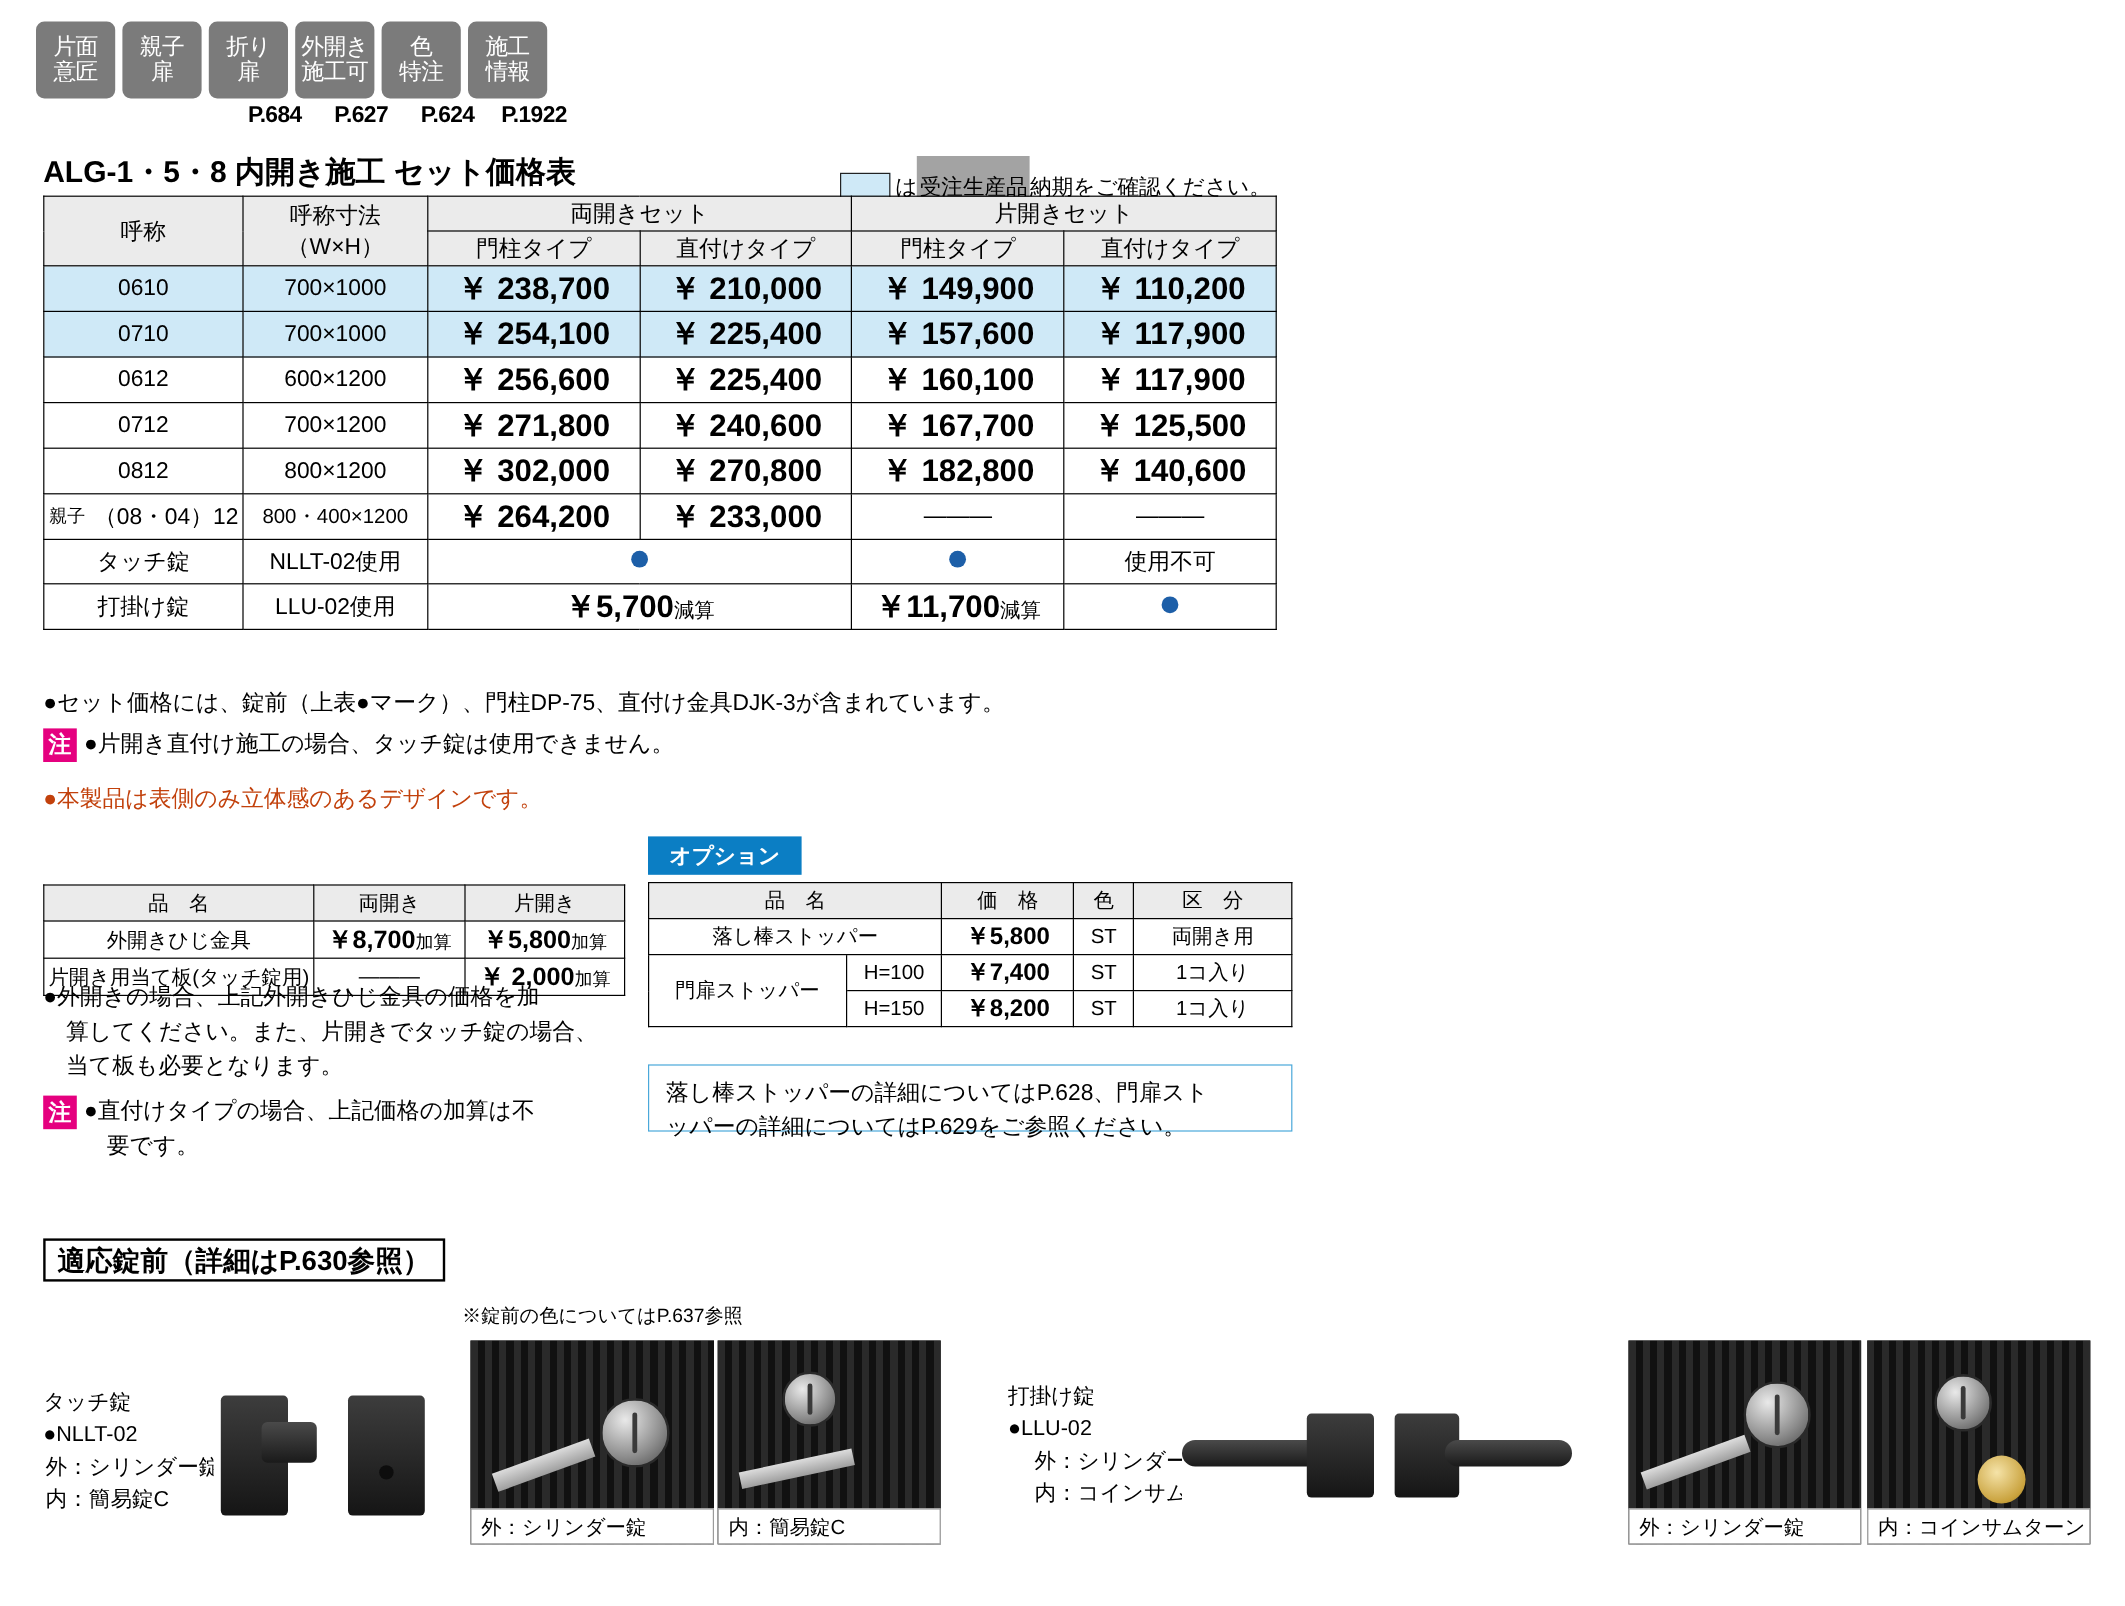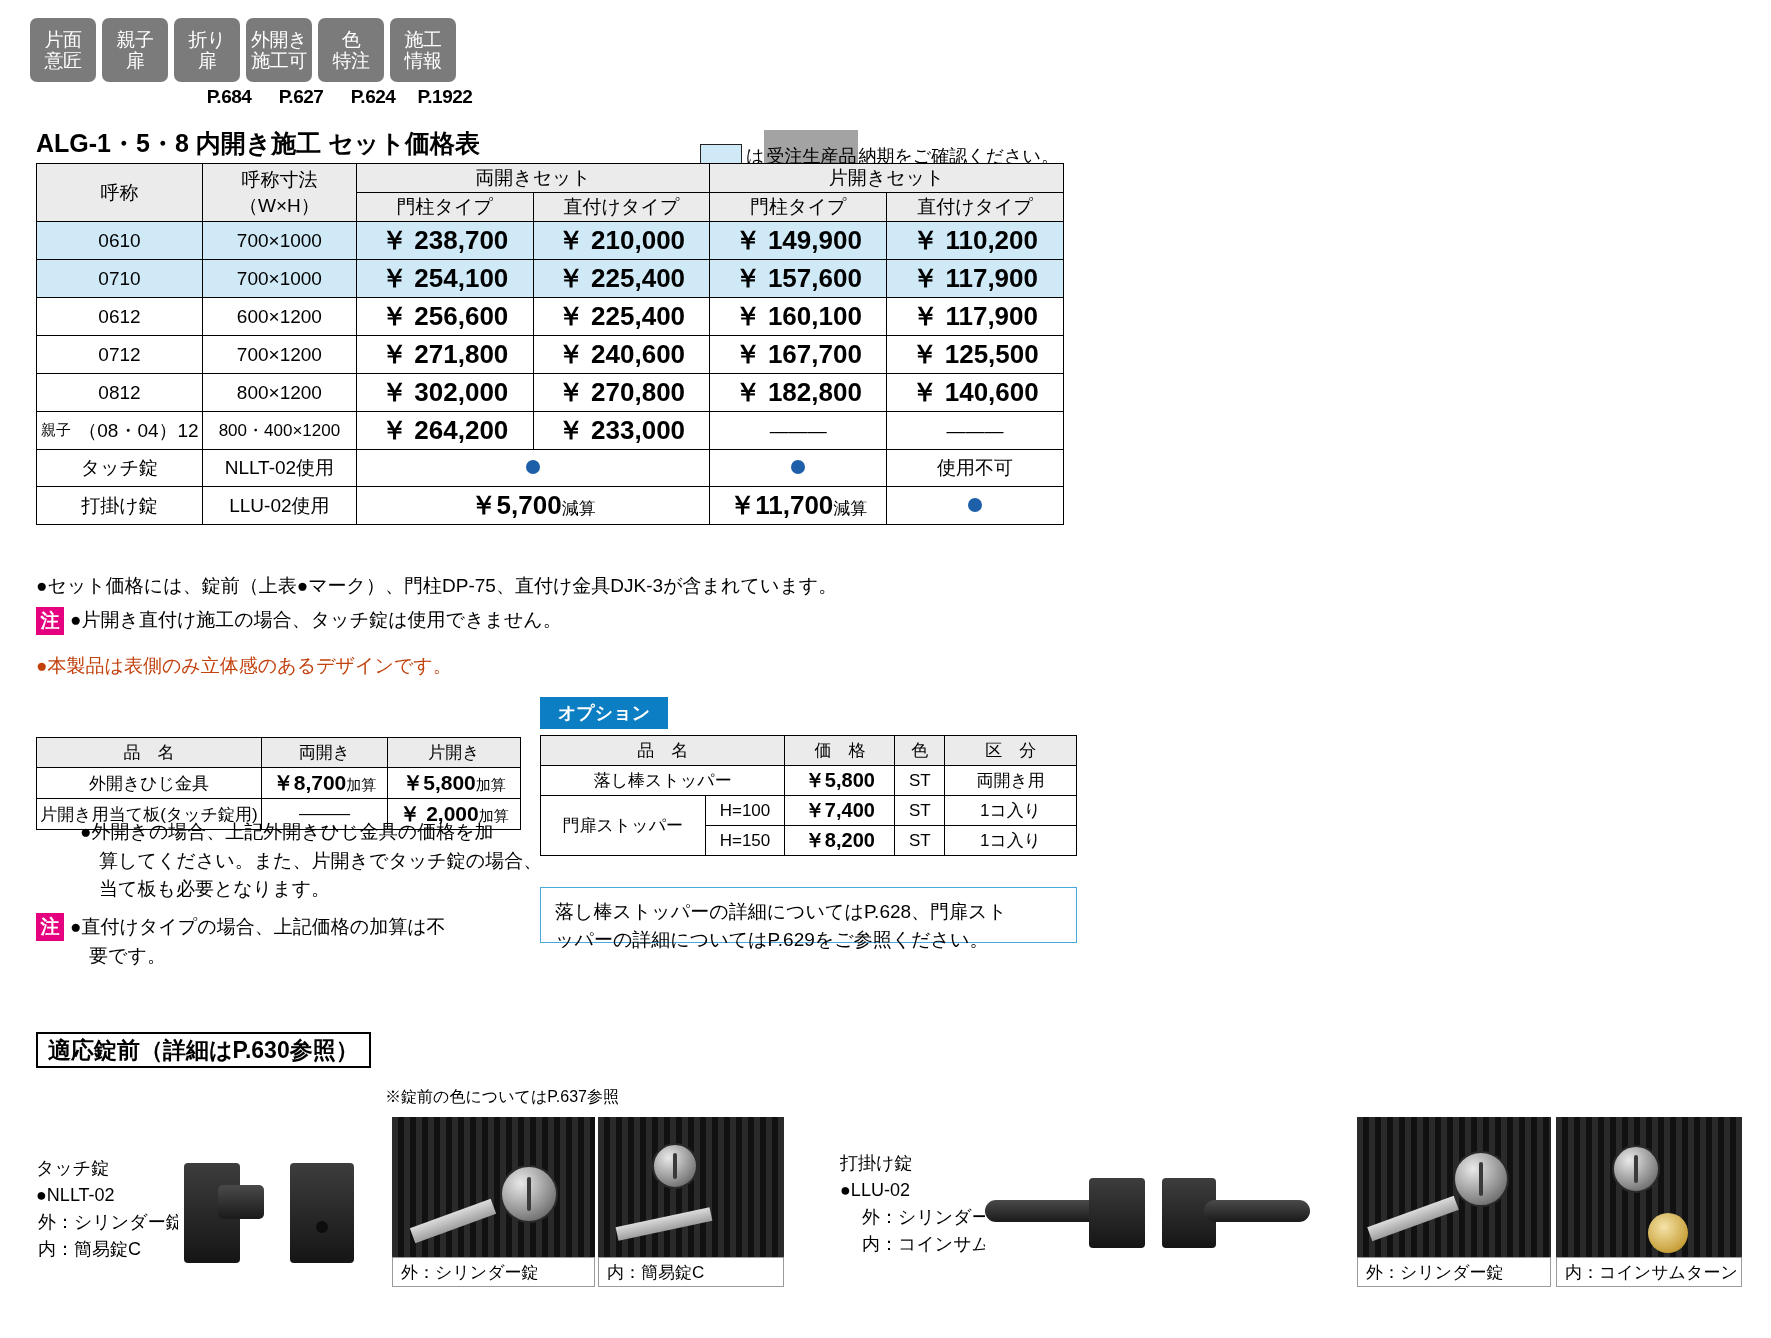--- a/index.html
+++ b/index.html
@@ -303,21 +303,21 @@
     <tr>
       <td>片開き用当て板(タッチ錠用)</td>
       <td>———</td>
       <td>
         <span class="money">￥ 2,000</span><span class="kasan">加算</span>
       </td>
     </tr>
   </tbody>
     </table>
 
-  <div class="note" style="left:36px; top:818px; line-height:1.5;margin-left:44px;">
+  <div class="note" style="left:36px; top:818px; line-height:1.5;">
     <div>●外開きの場合、上記外開きひじ金具の価格を加</div>
     <div>　算してください。また、片開きでタッチ錠の場合、</div>
     <div>　当て板も必要となります。</div>
   </div>
 
   <div class="note-chu" style="left:36px; top:913px; width:480px;">
     <div class="chu-badge">注</div>
     <div style="line-height:1.5">
       <div>●直付けタイプの場合、上記価格の加算は不</div>
       <div>　要です。</div>

